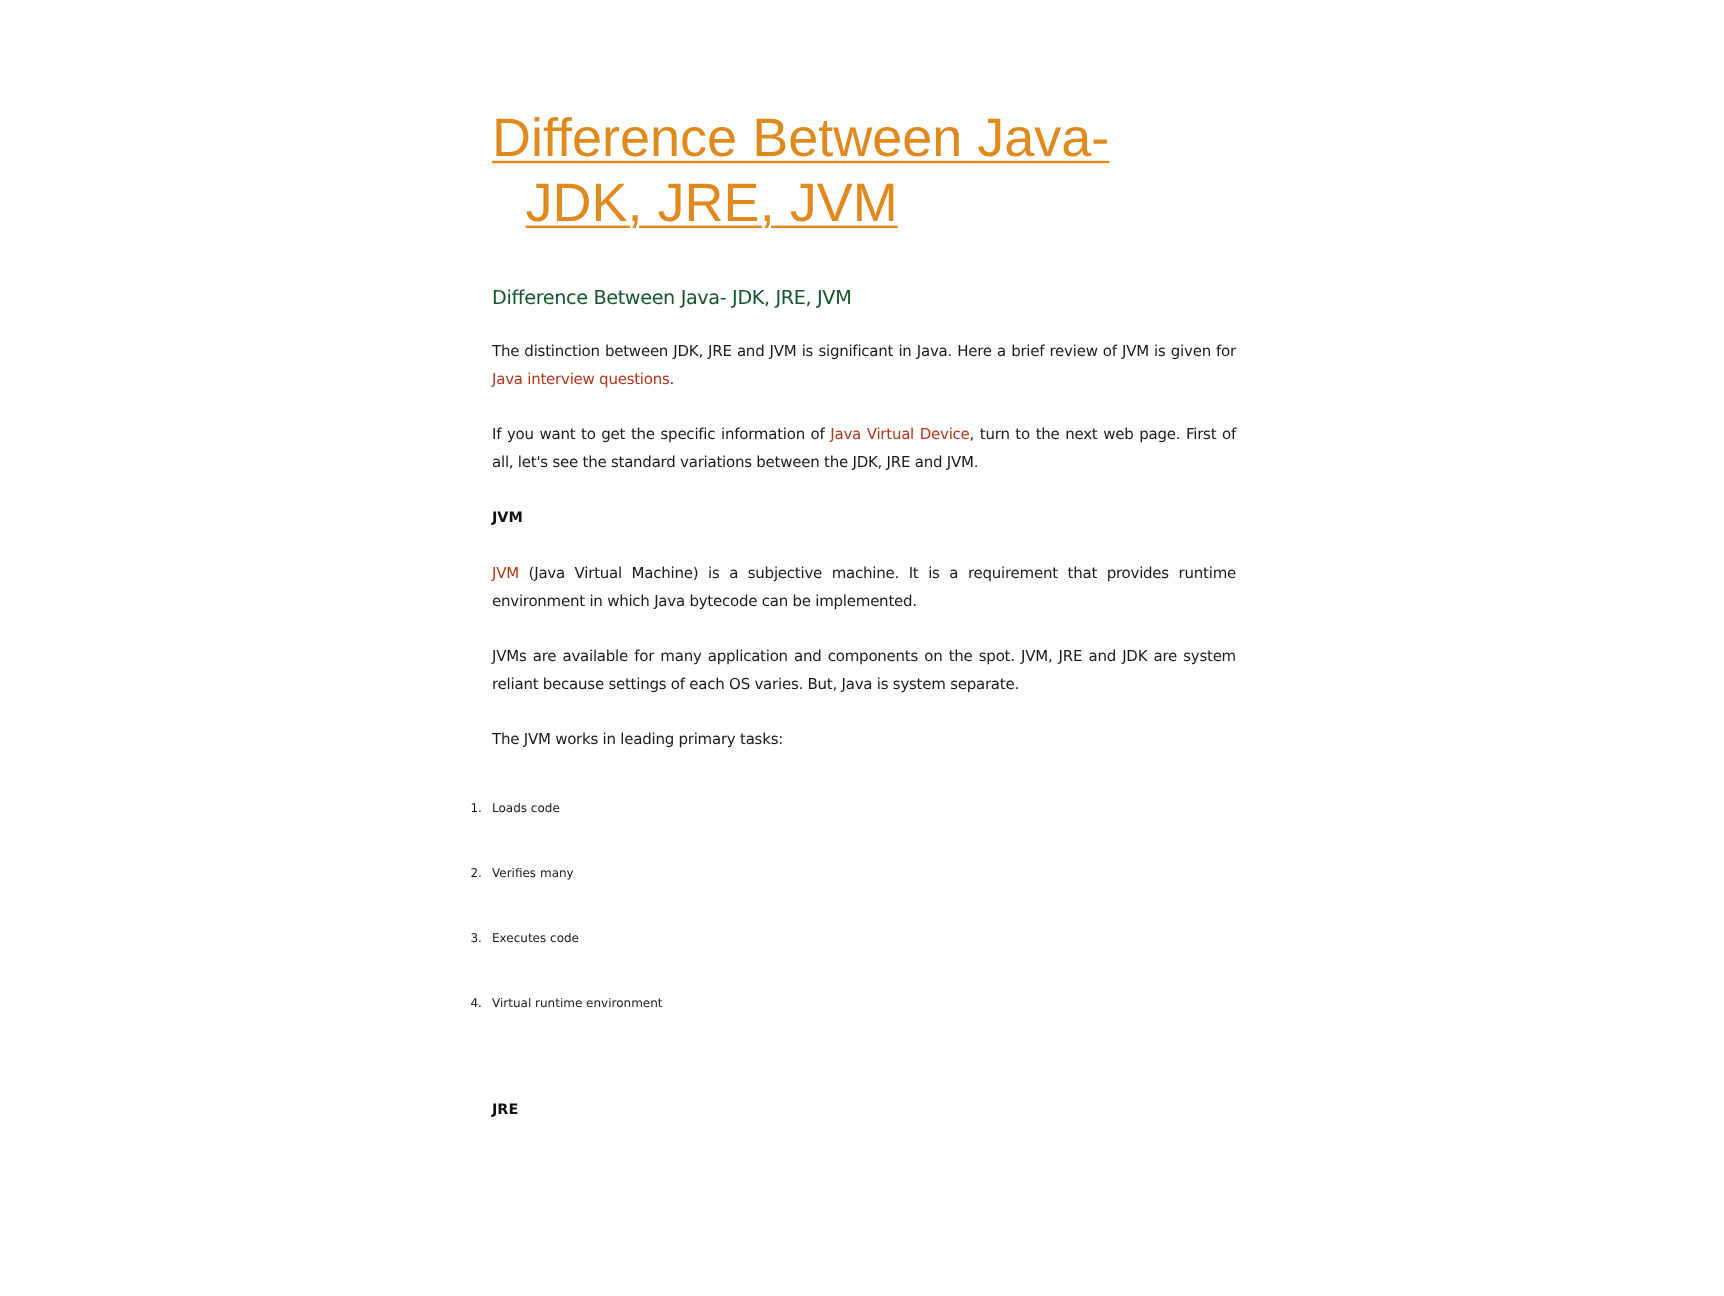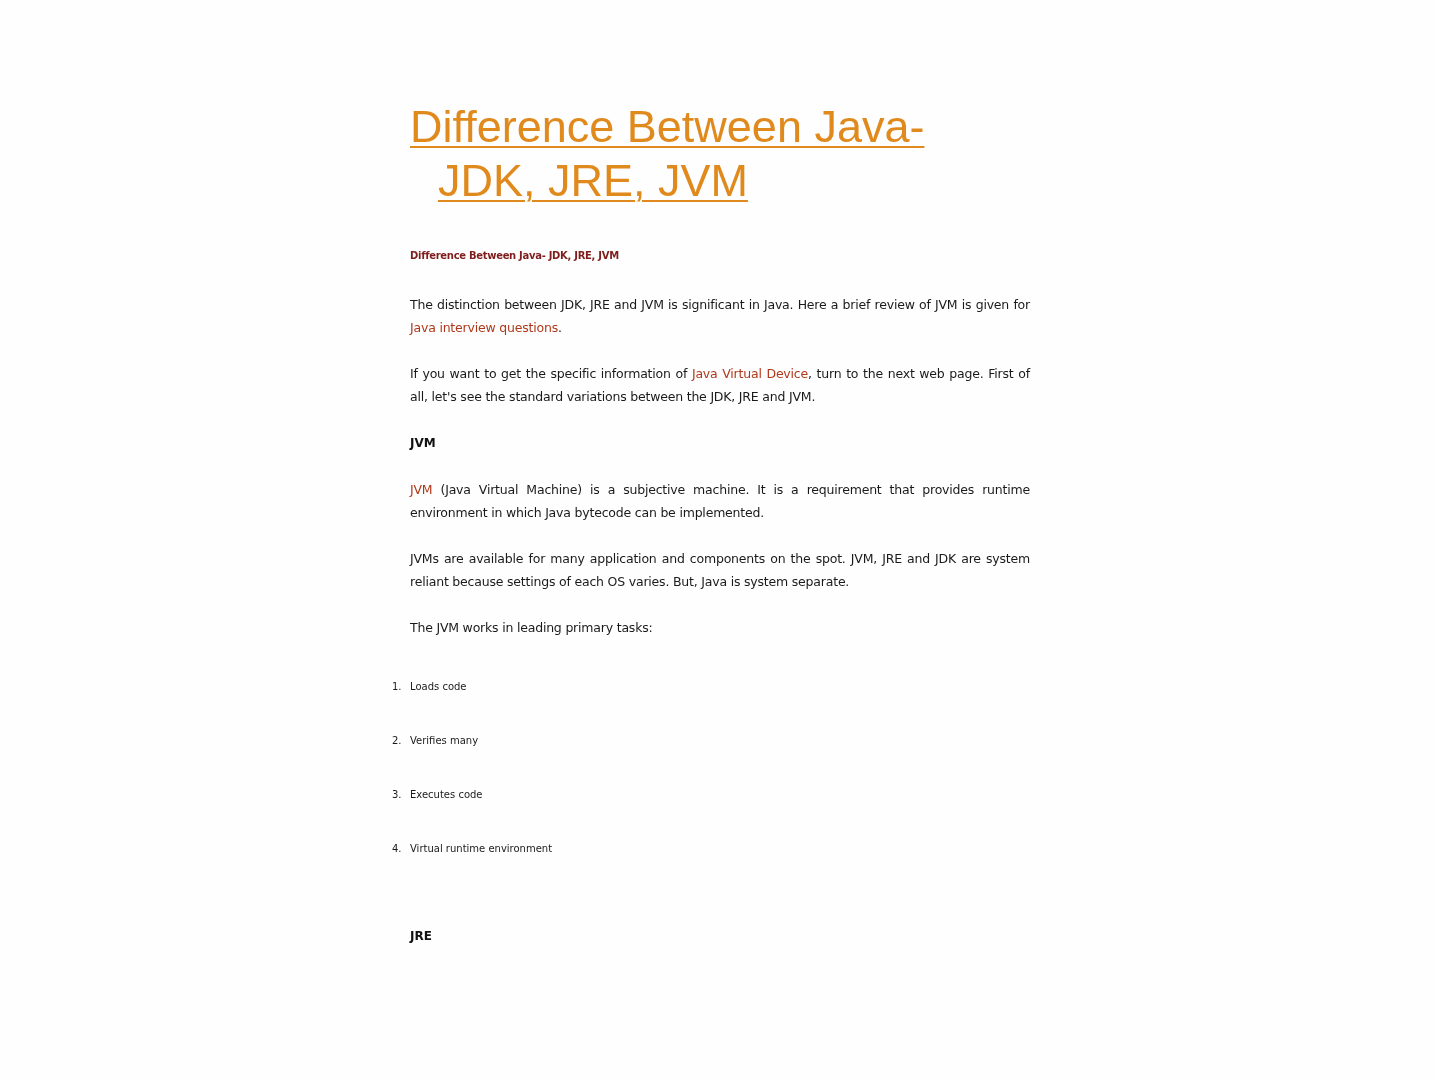--- a/index.html
+++ b/index.html
@@ -11,21 +11,21 @@
       overflow: hidden;
     }
     body {
       position: relative;
       font-family: "DejaVu Sans", sans-serif;
       color: #111;
     }
     .page {
       position: absolute;
       left: 0;
-      top: 12px;
+      top: 0;
       width: 1437px;
       height: 921px;
       background: #fefefe;
     }
     .title {
       position: absolute;
       left: 410px;
       top: 88px;
       width: 600px;
       font-family: "Liberation Sans", sans-serif;
@@ -42,24 +42,24 @@
       text-underline-offset: 4px;
     }
     .title .line2 {
       display: block;
       padding-left: 28px;
     }
     .subhead {
       position: absolute;
       left: 410px;
       top: 238px;
-      font-size: 10px;
-      font-weight: bold;
+      font-size: 16px;
+      font-weight: normal;
       letter-spacing: -0.3px;
-      color: #7f1d1d;
+      color: #14532d;
     }
     .para {
       position: absolute;
       left: 410px;
       width: 620px;
       font-size: 12.5px;
       line-height: 23px;
       letter-spacing: -0.2px;
       color: #1a1a1a;
       margin: 0;

